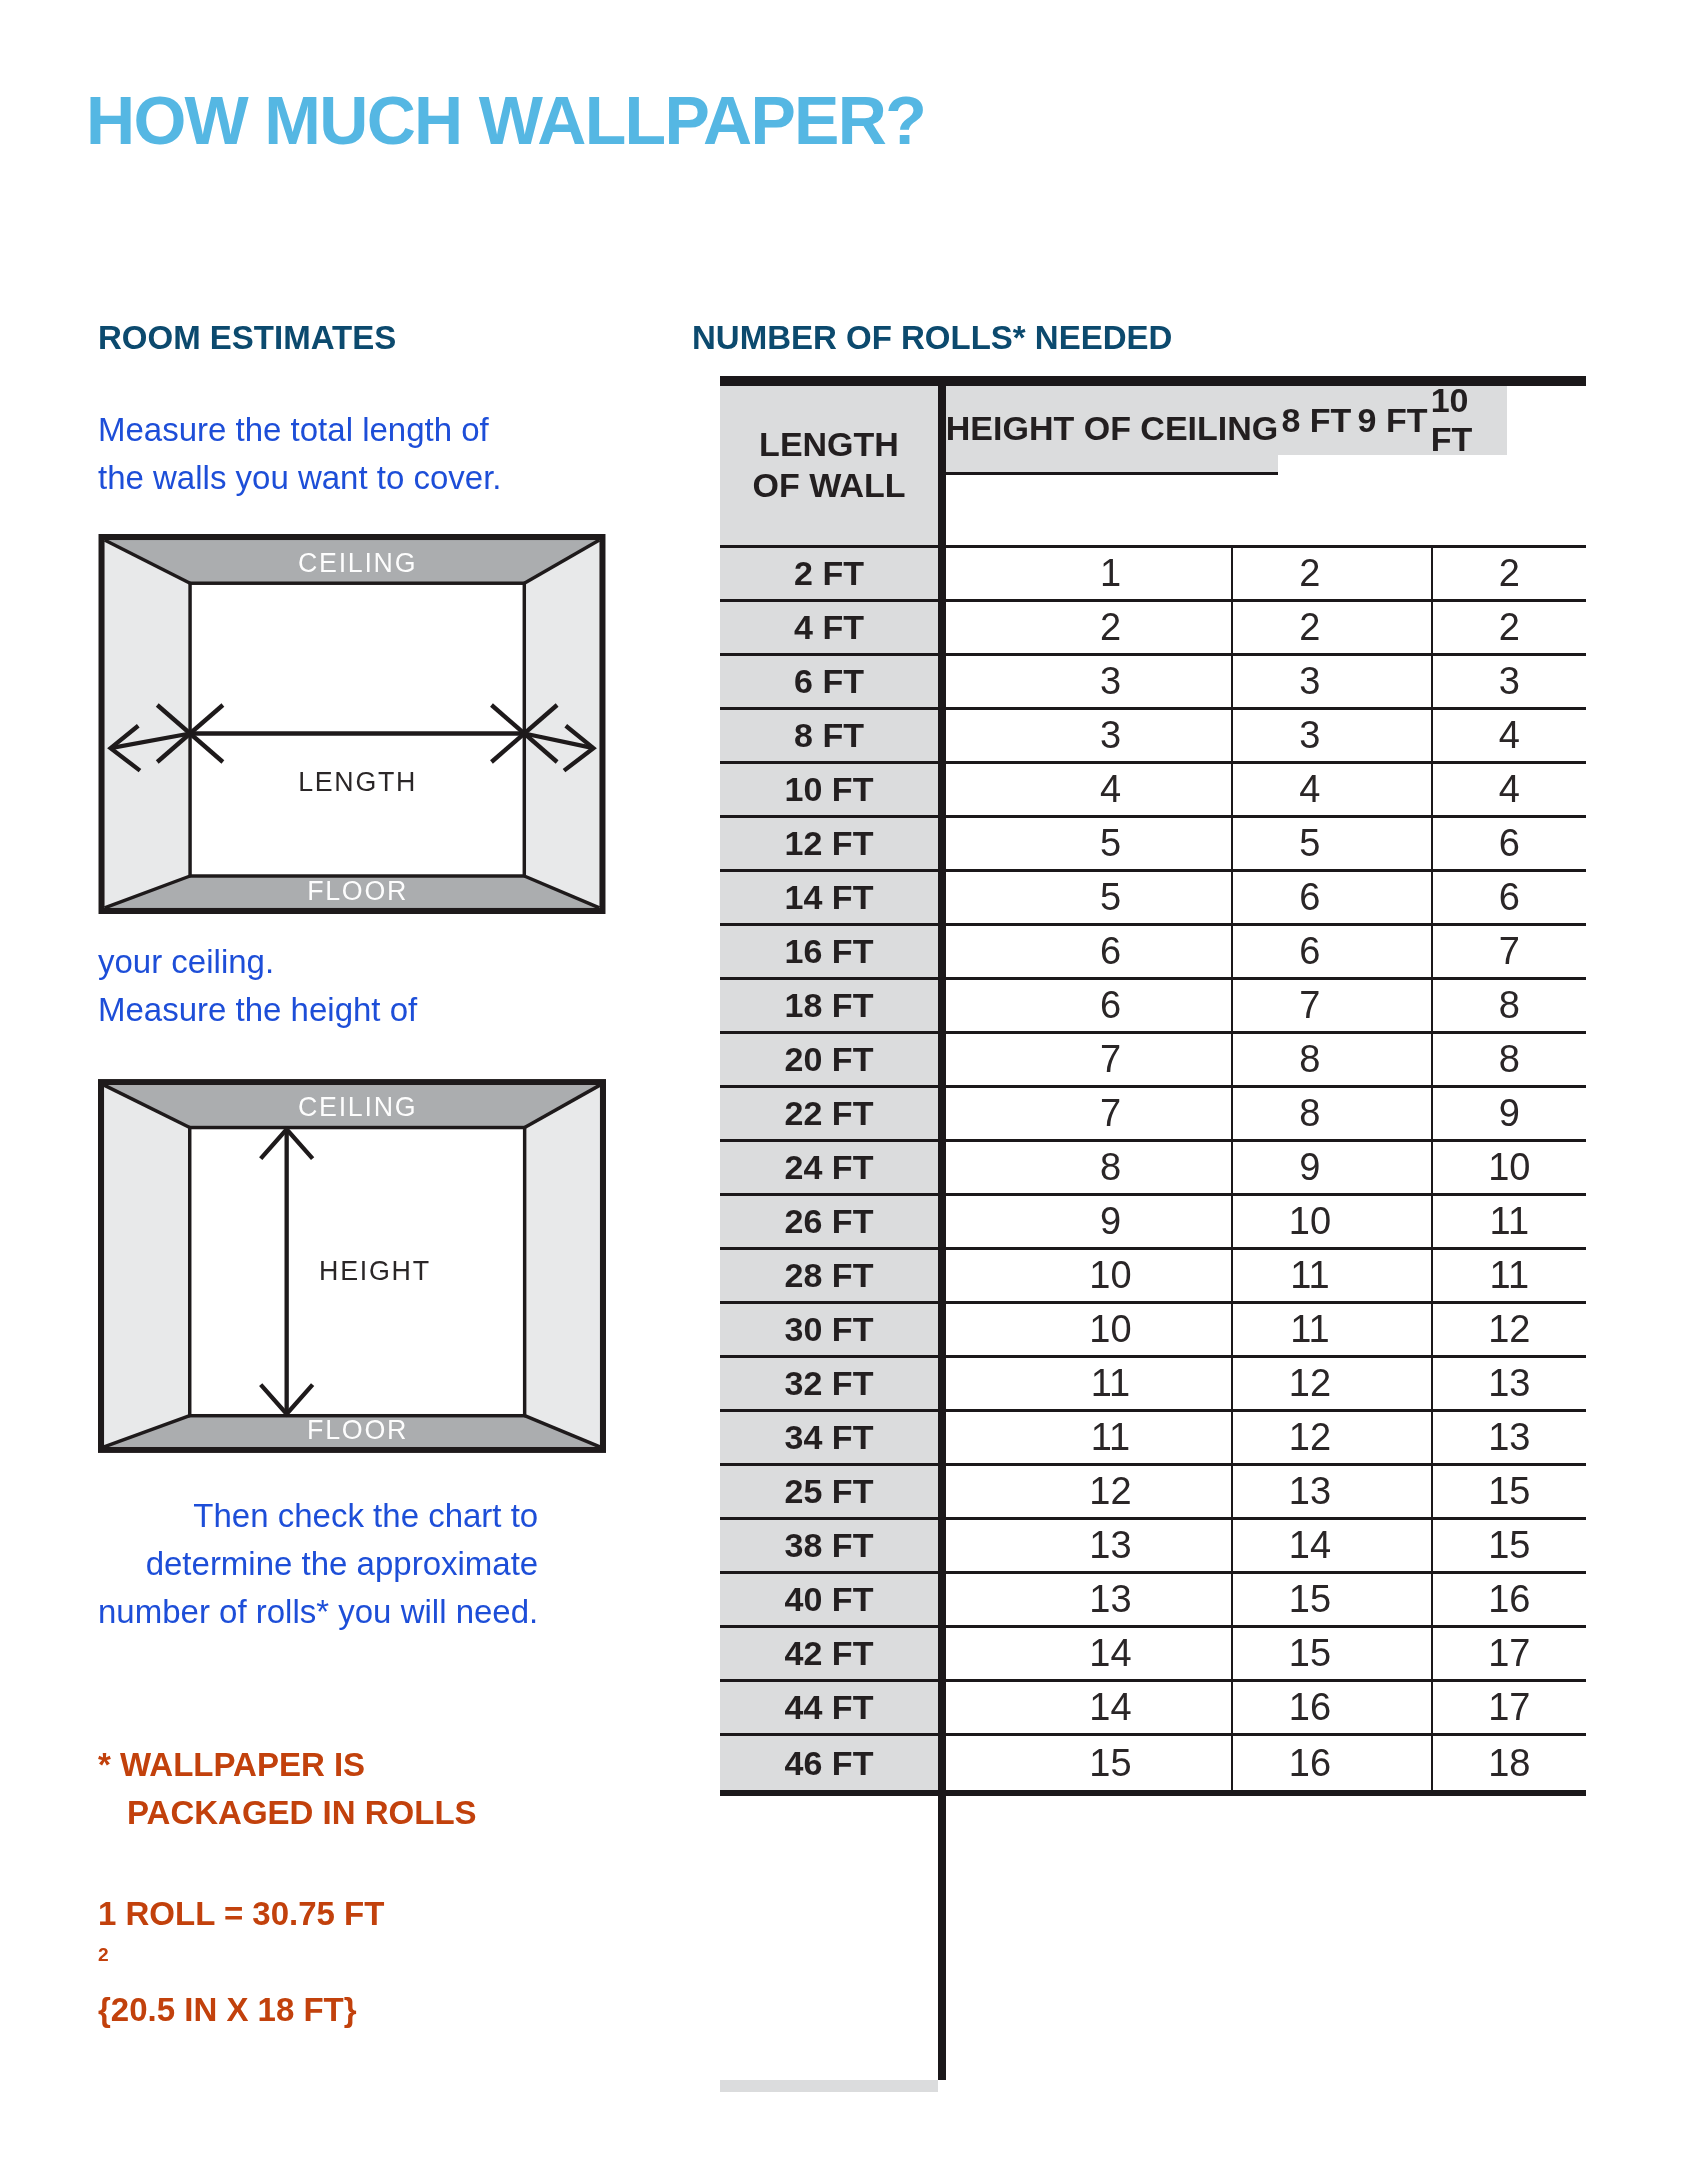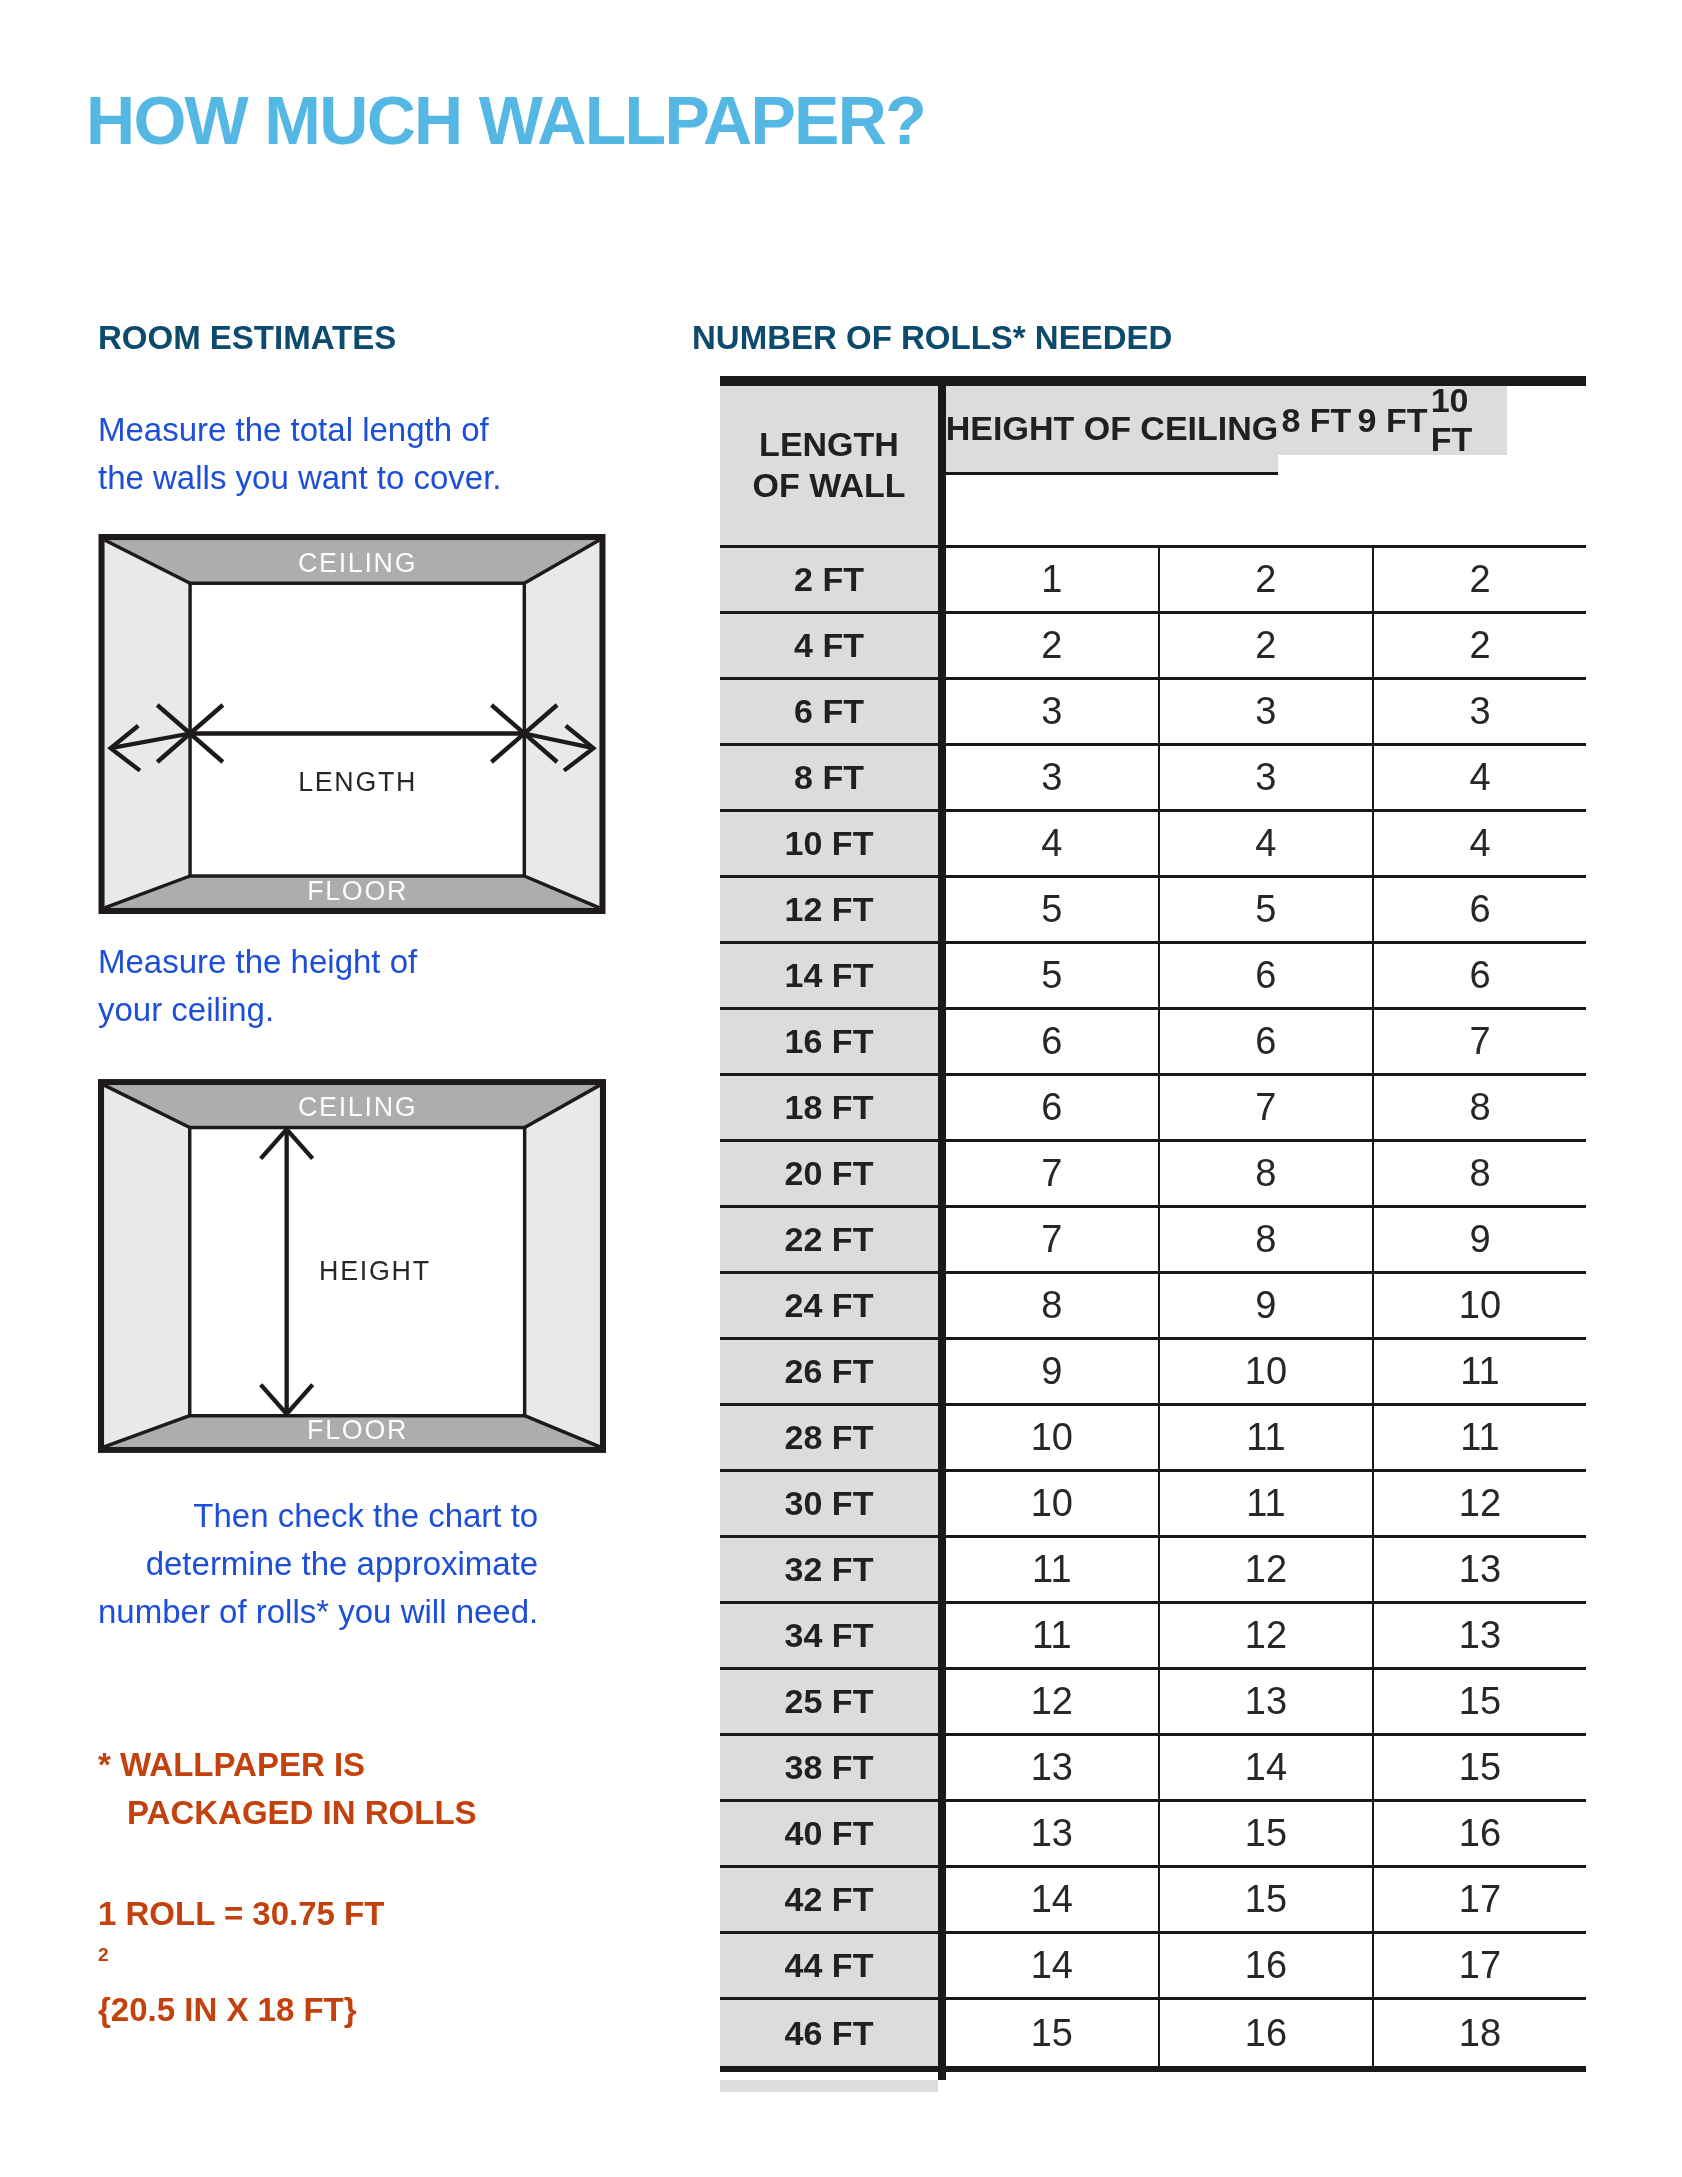--- a/index.html
+++ b/index.html
@@ -49,21 +49,21 @@
     display:flex; align-items:center; justify-content:center;
     font-weight:700; font-size:34px; color:#231f20;
   }
   .subhead { height:69px; background:#dbdcdd; display:flex; }
   .subhead .shcell {
     flex:1; display:flex; align-items:center; justify-content:center;
     font-weight:700; font-size:34px; color:#231f20;
   }
   .headrule { height:3.5px; background:#1b181a; }
   .tbody {}
-  .trow { display:flex; height:66px; box-sizing:border-box; border-bottom:3.5px solid #1b181a; }
+  .trow { display:flex; height:54px; box-sizing:border-box; border-bottom:3.5px solid #1b181a;gap:44px; }
   .trow:last-child { border-bottom:none; }
   .tlabel {
     width:218px; background:#dbdcdd; display:flex; align-items:center; justify-content:center;
     font-weight:700; font-size:34px; color:#231f20;
   }
   .tcell {
     flex:1; background:#ffffff; display:flex; align-items:center; justify-content:center;
     font-size:38px; font-weight:400; color:#2a2627;
   }
   .tcell.divl { border-left:2.6px solid #1b181a; }
@@ -115,22 +115,22 @@
         <line x1="493" y1="231" x2="573" y2="248"></line>
         <polyline points="541,222 573,248 539,274"></polyline>
       </g>
       <text class="slabtext" x="300" y="44" text-anchor="middle">CEILING</text>
       <text class="slabtext" x="300" y="424" text-anchor="middle">FLOOR</text>
       <text class="dimtext" x="300" y="298" text-anchor="middle">LENGTH</text>
     </svg>
   </div>
 
   <p class="para para2">
+    <span>your ceiling.</span>
     <span>Measure the height of</span>
-    <span>your ceiling.</span>
   </p>
 
   <div class="diagram d2">
     <svg width="508" height="374" viewBox="0 0 587 432">
       <polygon points="7,7 580,7 493,56 106,56" fill="#abadaf"></polygon>
       <polygon points="7,425 580,425 493,389 106,389" fill="#abadaf"></polygon>
       <polygon points="7,7 106,56 106,389 7,425" fill="#e8e9ea"></polygon>
       <polygon points="580,7 493,56 493,389 580,425" fill="#e8e9ea"></polygon>
       <rect x="106" y="56" width="387" height="333" fill="#ffffff" stroke="#1e1a1b" stroke-width="4"></rect>
       <g stroke="#1e1a1b" stroke-width="4">

